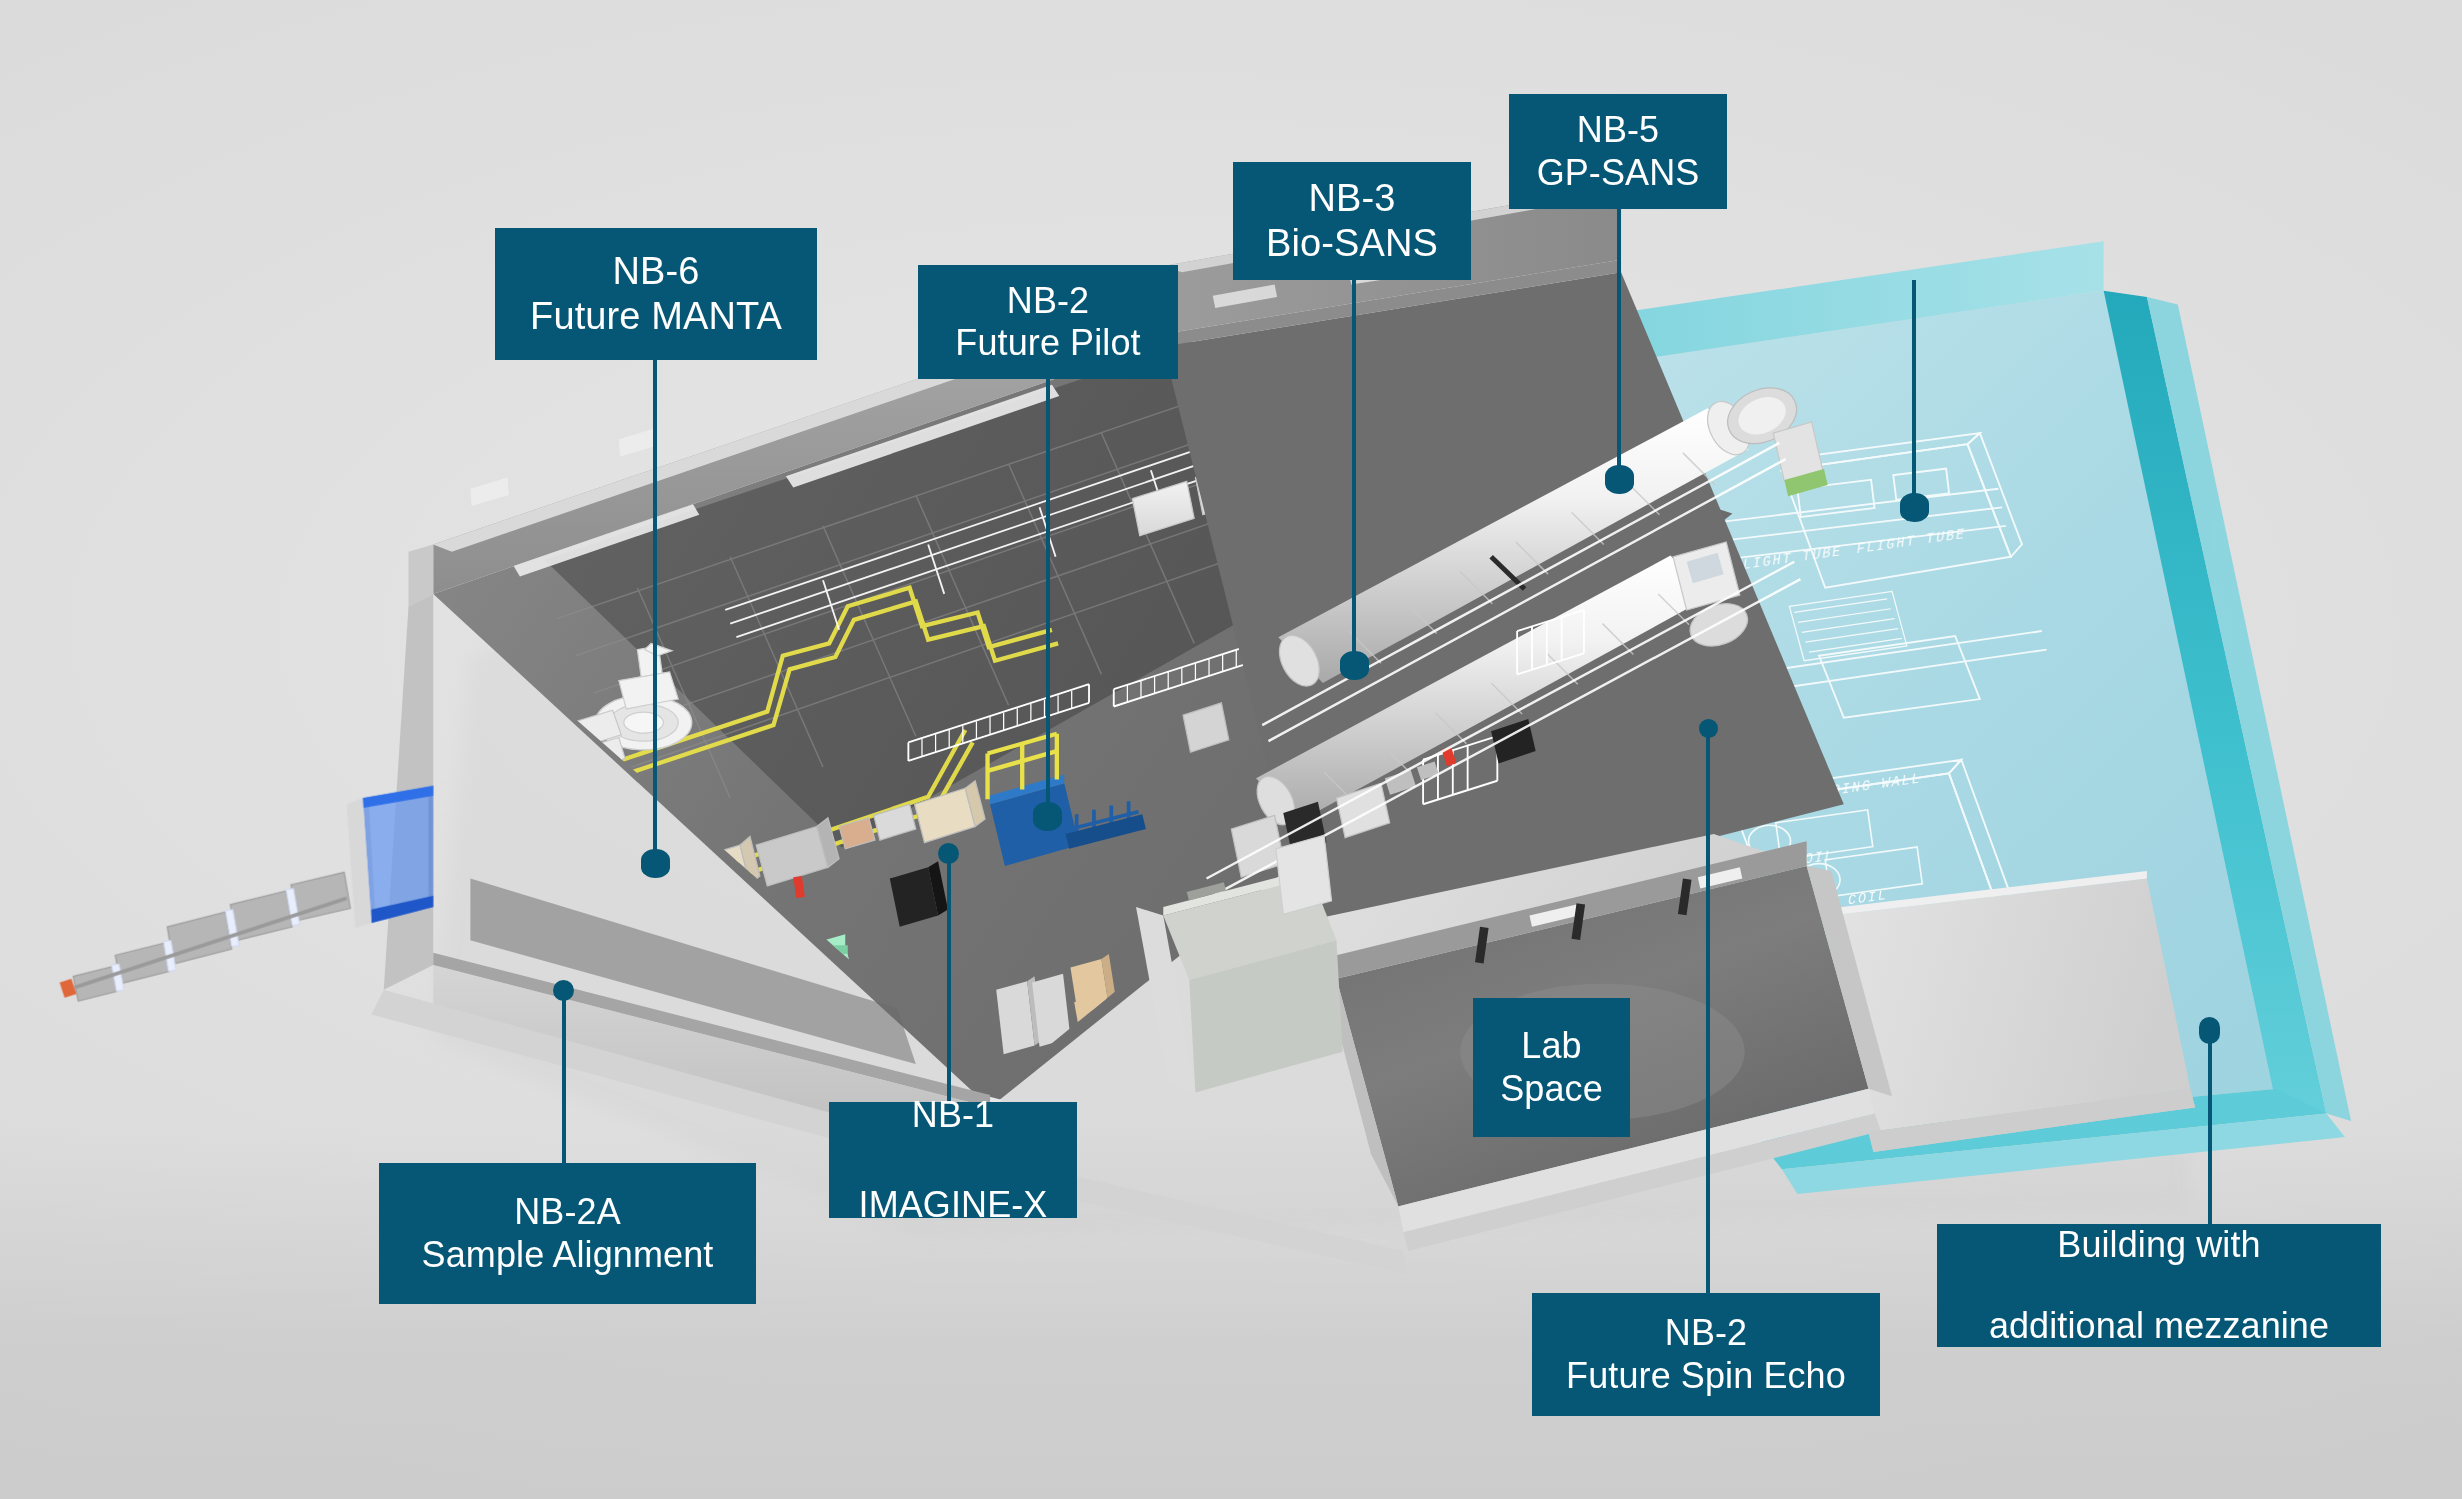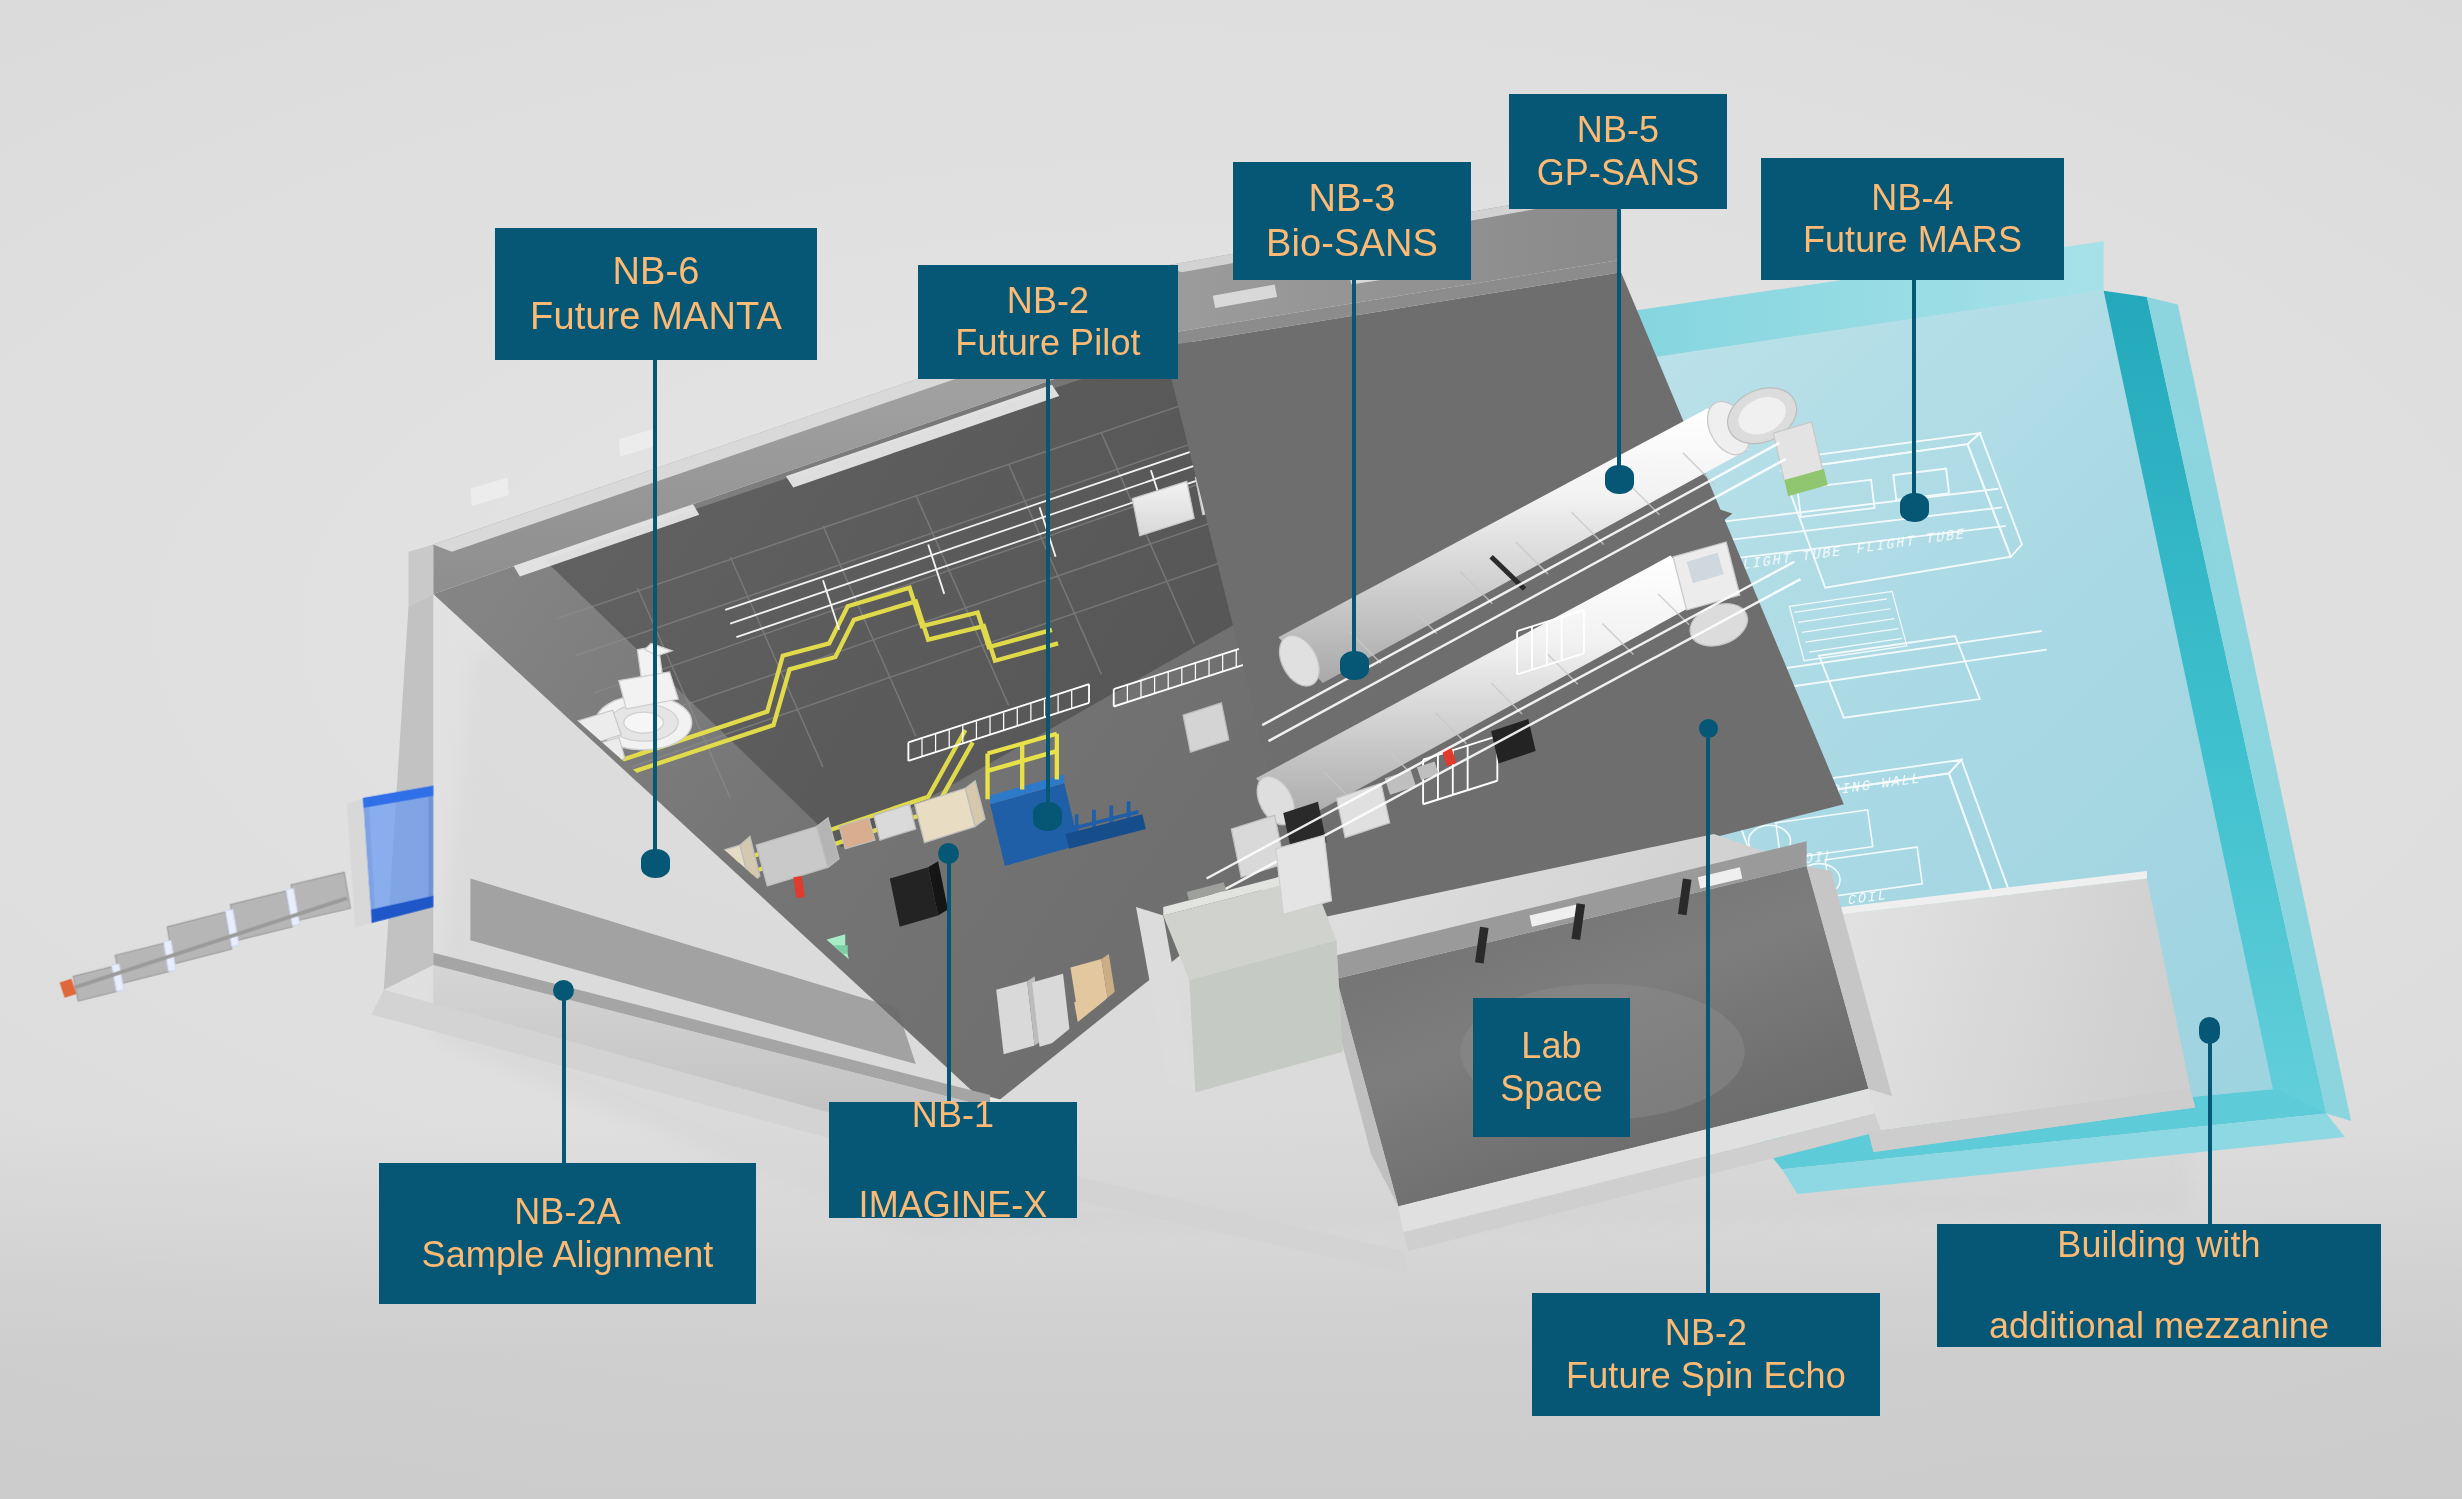--- a/index.html
+++ b/index.html
@@ -19,21 +19,21 @@
   #floor-shadow{
     position:absolute;left:0;right:0;bottom:0;height:371px;
     background:linear-gradient(180deg, rgba(190,190,190,0) 0%, rgba(196,196,196,.55) 60%, rgba(200,200,200,.75) 100%);
   }
   
   #scene{position:absolute;left:0;top:0;width:2462px;height:1499px;}
   
   .callout{
     position:absolute;
     background:#065775;
-    color:#fdba74;
+    color:#ffffff;
     display:flex;flex-direction:column;
     align-items:center;justify-content:center;
     text-align:center;
     line-height:1.18;
     letter-spacing:0.1px;
     box-sizing:border-box;
     padding:8.7px 16px;
     z-index:40;
   }
   .callout .l1,.callout .l2{display:block;white-space:nowrap;}
@@ -509,24 +509,20 @@
 
   <div class="leader" style="left:1617px;top:209px;width:3.7px;height:266px;"></div>
   <div class="leader-dot tall" style="left:1605px;top:465px;width:28.5px;height:28.5px;"></div>
   <div class="callout" style="left:1509px;top:94px;width:218px;height:115px;font-size:36px;">
     <span class="l1">NB-5</span>
     <span class="l2">GP-SANS</span>
   </div>
 
   <div class="leader" style="left:1912px;top:280px;width:3.7px;height:223px;"></div>
   <div class="leader-dot tall" style="left:1900px;top:493px;width:28.5px;height:28.5px;"></div>
-  <div class="callout" style="left:1761px;top:158px;width:303px;height:122px;font-size:36px;">
-    <span class="l1">NB-4</span>
-    <span class="l2">Future MARS</span>
-  </div>
 
   <div class="leader" style="left:562px;top:991px;width:3.7px;height:172px;"></div>
   <div class="leader-dot" style="left:553px;top:980px;width:21px;height:21px;"></div>
   <div class="callout" style="left:379px;top:1163px;width:377px;height:141px;font-size:36px;justify-content:center;">
     <span class="l1">NB-2A</span>
     <span class="l2">Sample Alignment</span>
   </div>
 
   <div class="leader" style="left:947px;top:854px;width:3.7px;height:248px;"></div>
   <div class="leader-dot" style="left:938px;top:843px;width:21px;height:21px;"></div>

